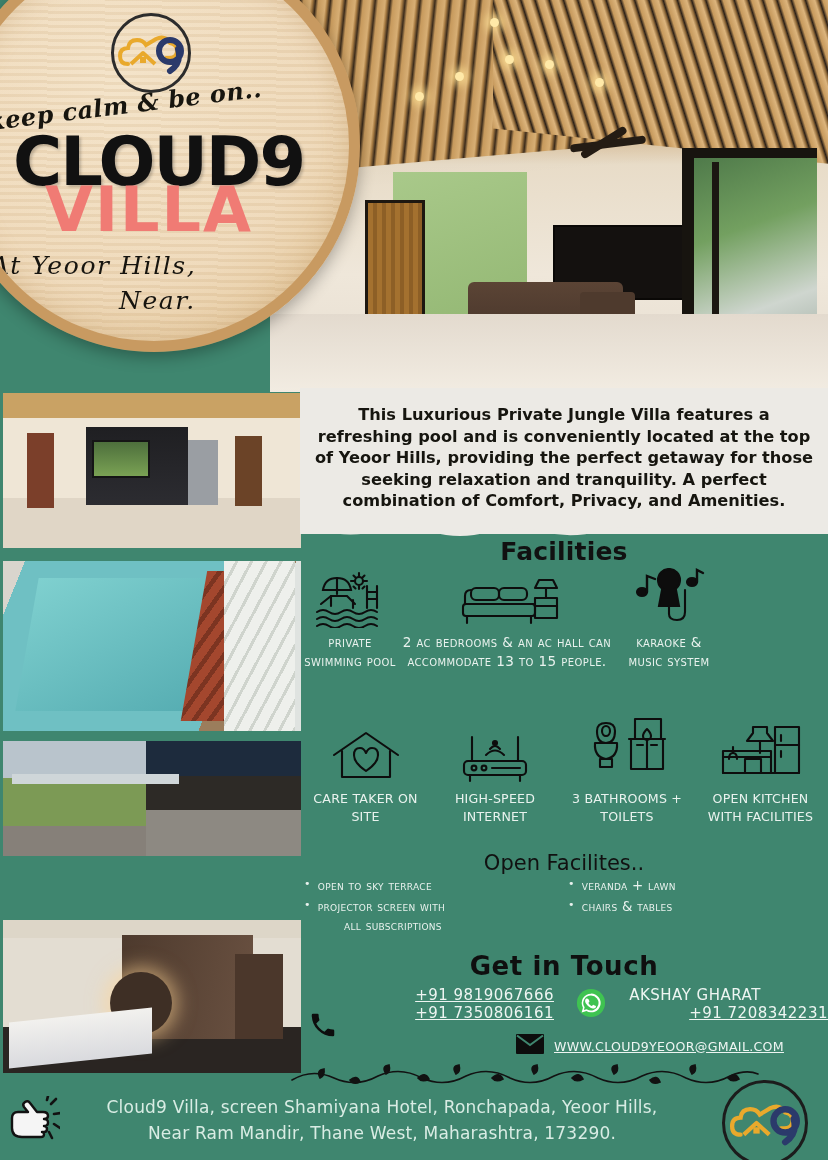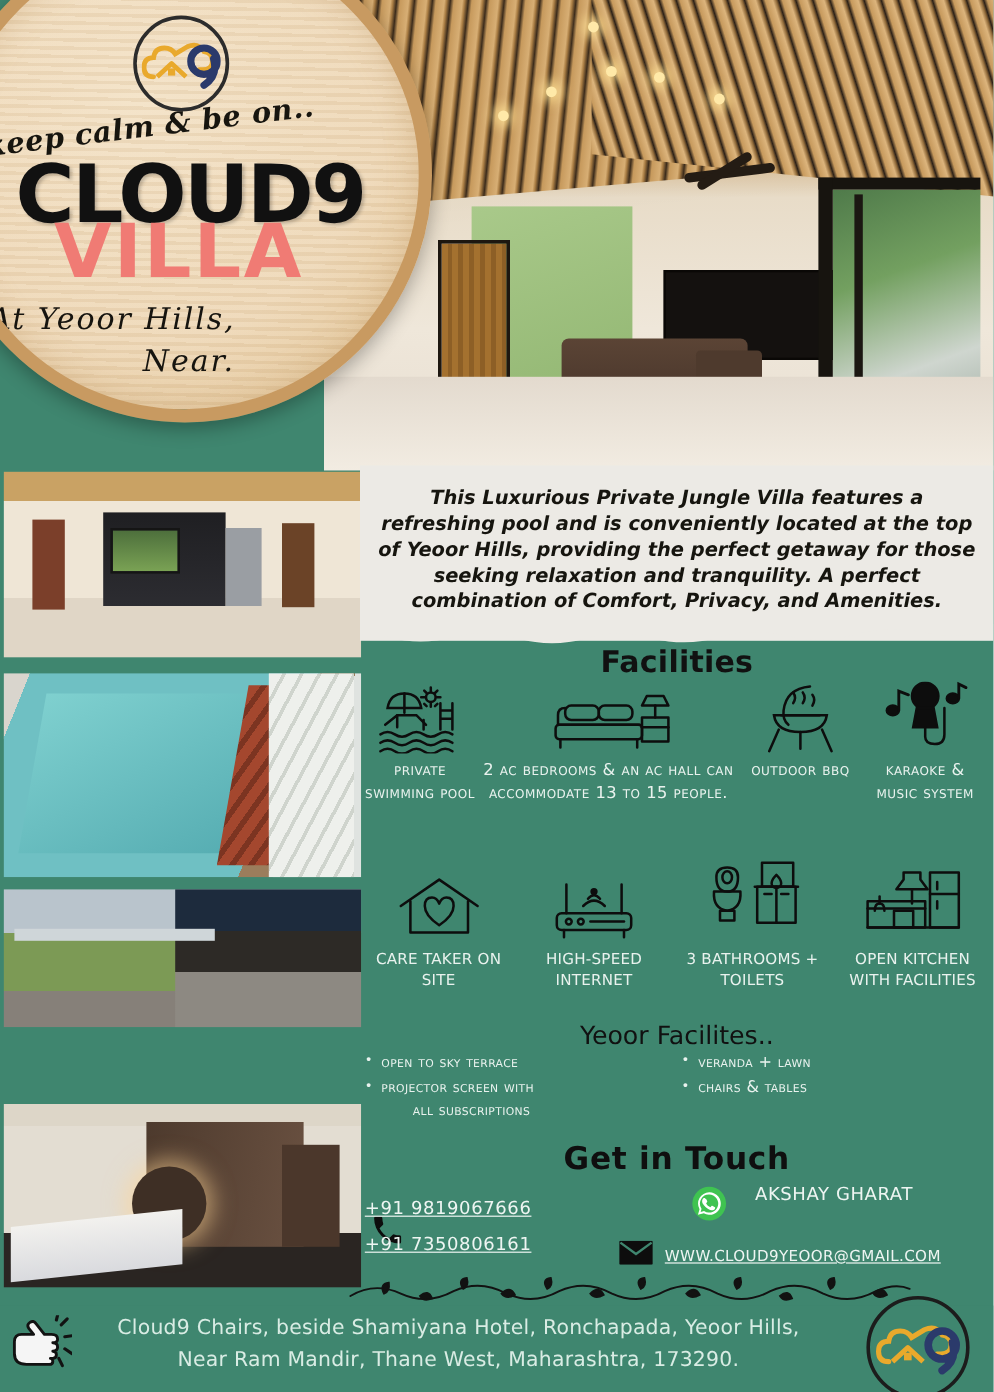--- a/index.html
+++ b/index.html
@@ -158,21 +158,20 @@
   .bd-arch{position:absolute;left:36%;top:34%;width:62px;height:62px;border-radius:50%;
     background:#3e2f25;box-shadow:0 0 18px 6px rgba(255,214,150,.55);}
   .bd-door{position:absolute;right:6%;top:22%;width:16%;height:56%;background:#4b372b;}
 
   
   .desc-paper {
     position: absolute; left: 300px; top: 388px; width: 528px; height: 146px;
     background: #eceae5;
     display: flex; align-items: center; justify-content: center;
     padding: 6px 12px 12px;
-    font-style: italic;
   }
   .desc-text {
     font-family: "DejaVu Sans", sans-serif;
     font-weight: 700; font-size: 16.2px; line-height: 1.33;
     color: #16150f; text-align: center;
   }
   .torn {
     position: absolute; left: 300px; top: 520px; width: 528px; height: 22px;
     overflow: hidden;
   }
@@ -233,21 +232,21 @@
   }
   .contacts { position: absolute; left: 304px; top: 986px; width: 524px; }
   .c-left  { position: absolute; left: 0px;  top: 0px; width: 250px; }
   .c-right { position: absolute; left: 258px; top: 0px; width: 266px; }
   .c-name {
     color: #eef5f2; font-family: "DejaVu Sans", sans-serif; font-size: 15px;
     text-transform: uppercase; text-align: center; letter-spacing: .5px;
   }
   .c-num {
     color: #eef5f2; font-family: "DejaVu Sans", sans-serif; font-size: 15px;
-    text-align: left; text-decoration: underline; letter-spacing: .5px; margin-top: 12px;
+    text-align: right; text-decoration: underline; letter-spacing: .5px; margin-top: 0;
   }
   .phone-ic { position: absolute; left: 4px; top: 24px; }
   .wa-ic { position: absolute; left: 272px; top: 2px; }
   .mail-row { position: absolute; left: 212px; top: 48px; display:flex; align-items:center; gap:10px; }
   .mail-txt {
     color: #eef5f2; font-family: "DejaVu Sans", sans-serif; font-size: 12.6px;
     text-transform: uppercase; text-decoration: underline; letter-spacing: .3px;
   }
 
   
@@ -382,32 +381,20 @@
           <path d="M12 46 v7 M76 46 v7"></path>
           <path d="M84 10 h14 l4 8 h-22 Z"></path>
             <path d="M91 18 v10"></path>
           <rect x="80" y="28" width="22" height="20"></rect>
             <path d="M80 36 h22"></path>
         </svg>
       </div>
       <div class="fac-lb">2 AC Bedrooms &amp; an AC Hall can accommodate 13 to 15 people.</div>
     </div>
 
-    <div class="fac-item w3">
-      <div class="fac-ic">
-        <svg width="64" height="60" viewBox="0 0 64 60" fill="none" stroke="#0d0d0d" stroke-width="2.1" stroke-linecap="round">
-          <path d="M40 4 q-20 2 -22 20 q-1 8 4 12"></path>
-          <path d="M10 28 h44 q-2 14 -22 14 t-22 -14 Z"></path>
-          <path d="M16 28 h32"></path>
-          <path d="M14 40 L6 58 M50 40 L58 58 M32 42 v14"></path>
-          <path d="M26 18 q3 -5 0 -9 M34 18 q3 -5 0 -9 M42 20 q3 -5 0 -9"></path>
-        </svg>
-      </div>
-      <div class="fac-lb">Outdoor BBQ</div>
-    </div>
 
     <div class="fac-item w4">
       <div class="fac-ic">
         <svg width="72" height="60" viewBox="0 0 72 60" fill="none" stroke="#0d0d0d" stroke-width="2.1" stroke-linecap="round">
           <circle cx="36" cy="12" r="11" fill="#0d0d0d"></circle>
           <path d="M29 22 h14 l3 16 h-20 Z" fill="#0d0d0d"></path>
           <path d="M36 38 v8 q0 6 8 6 q8 0 8 -8 V22"></path>
           <ellipse cx="9" cy="24" rx="5" ry="4" fill="#0d0d0d"></ellipse>
           <path d="M14 24 V8 l8 3" stroke-width="2.4"></path>
           <ellipse cx="59" cy="14" rx="5" ry="4" fill="#0d0d0d"></ellipse>
@@ -479,21 +466,21 @@
           <rect x="26" y="36" width="16" height="14"></rect>
           <path d="M10 36 q0 -6 4 -6 q4 0 4 6"></path>
           <path d="M14 30 v-6"></path>
           <path d="M4 50 h76"></path>
         </svg>
       </div>
       <div class="fac-lb up">OPEN KITCHEN WITH FACILITIES</div>
     </div>
   </div>
 
-  <div class="more-title">Yeoor Facilites..</div>
+  <div class="more-title">Open Facilites..</div>
   <div class="more-cols">
     <div class="more-col">
       <div class="more-li">
         <span class="bu">•</span>
         <span>Open to sky terrace</span>
       </div>
       <div class="more-li">
         <span class="bu">•</span>
         <span>projector screen with</span>
       </div>
@@ -528,20 +515,21 @@
     <div class="wa-ic">
       <svg width="30" height="30" viewBox="0 0 32 32">
         <circle cx="16" cy="16" r="15" fill="#3fc351"></circle>
         <path d="M16 6a10 10 0 0 0-8.6 15L6 26l5.2-1.4A10 10 0 1 0 16 6Zm0 2a8 8 0 1 1-4.2 14.8l-.4-.2-3 .8.8-2.9-.3-.4A8 8 0 0 1 16 8Z" fill="#fff"></path>
         <path d="M12.6 11.6c-.2-.5-.4-.5-.6-.5h-.5c-.2 0-.5.1-.8.4-.3.3-1 1-1 2.4s1 2.8 1.2 3c.1.2 2 3.2 5 4.3 2.4.9 2.9.7 3.4.7.5 0 1.6-.6 1.8-1.3.2-.6.2-1.2.2-1.3-.1-.1-.3-.2-.6-.3l-2-1c-.3-.1-.5-.2-.7.1l-.7.9c-.1.2-.3.2-.6.1a6.7 6.7 0 0 1-3.3-2.9c-.2-.4 0-.6.1-.7l.5-.6c.2-.2.2-.3.3-.5 0-.2 0-.4-.1-.5l-.6-1.6Z" fill="#fff"></path>
       </svg>
     </div>
 
     <div class="c-right">
       <div class="c-name">AKSHAY GHARAT</div>
+      <div class="c-num">+91 7208342231</div>
     </div>
 
     <div class="mail-row">
       <span>
         <svg width="28" height="20" viewBox="0 0 28 20" fill="#0d0d0d">
           <rect x="0" y="0" width="28" height="20" rx="1"></rect>
           <path d="M1 1.5 L14 11 L27 1.5" fill="none" stroke="#3f866f" stroke-width="2"></path>
         </svg>
       </span>
       <span class="mail-txt">WWW.CLOUD9YEOOR@GMAIL.COM</span>
@@ -575,21 +563,21 @@
         <path d="M45 8 l5 -5"></path>
           <path d="M48 18 l7 -1"></path>
           <path d="M41 4 l1 -4"></path>
         <path d="M48 28 l6 4"></path>
           <path d="M43 36 l3 6"></path>
       </g>
     </svg>
   </div>
 
   <div class="addr">
-    <div>Cloud9 Chairs, beside Shamiyana Hotel,  Ronchapada, Yeoor Hills,</div>
+    <div>Cloud9 Villa, screen Shamiyana Hotel,  Ronchapada, Yeoor Hills,</div>
     <div>Near Ram Mandir, Thane West, Maharashtra, 173290.</div>
   </div>
 
   <div class="foot-logo">
     <svg width="70" height="50" viewBox="0 0 66 46">
       <path d="M10 34 q-8 0 -8 -8 q0 -8 8 -8 q1 -8 9 -8 q6 0 9 5 l10 -6 q9 -4 14 4 q7 1 7 8 q0 7 -8 7 l-3 0" fill="none" stroke="#e9a92c" stroke-width="4" stroke-linecap="round"></path>
       <path d="M13 34 l12 -11 l12 11" fill="none" stroke="#e9a92c" stroke-width="4" stroke-linejoin="round"></path>
       <rect x="22" y="27" width="6" height="6" fill="#e9a92c"></rect>
       <path d="M52 10 a11 11 0 1 0 0 22 a11 11 0 1 0 0 -22 M60 19 q4 14 -8 22" fill="none" stroke="#2b3a6b" stroke-width="6" stroke-linecap="round"></path>
     </svg>

